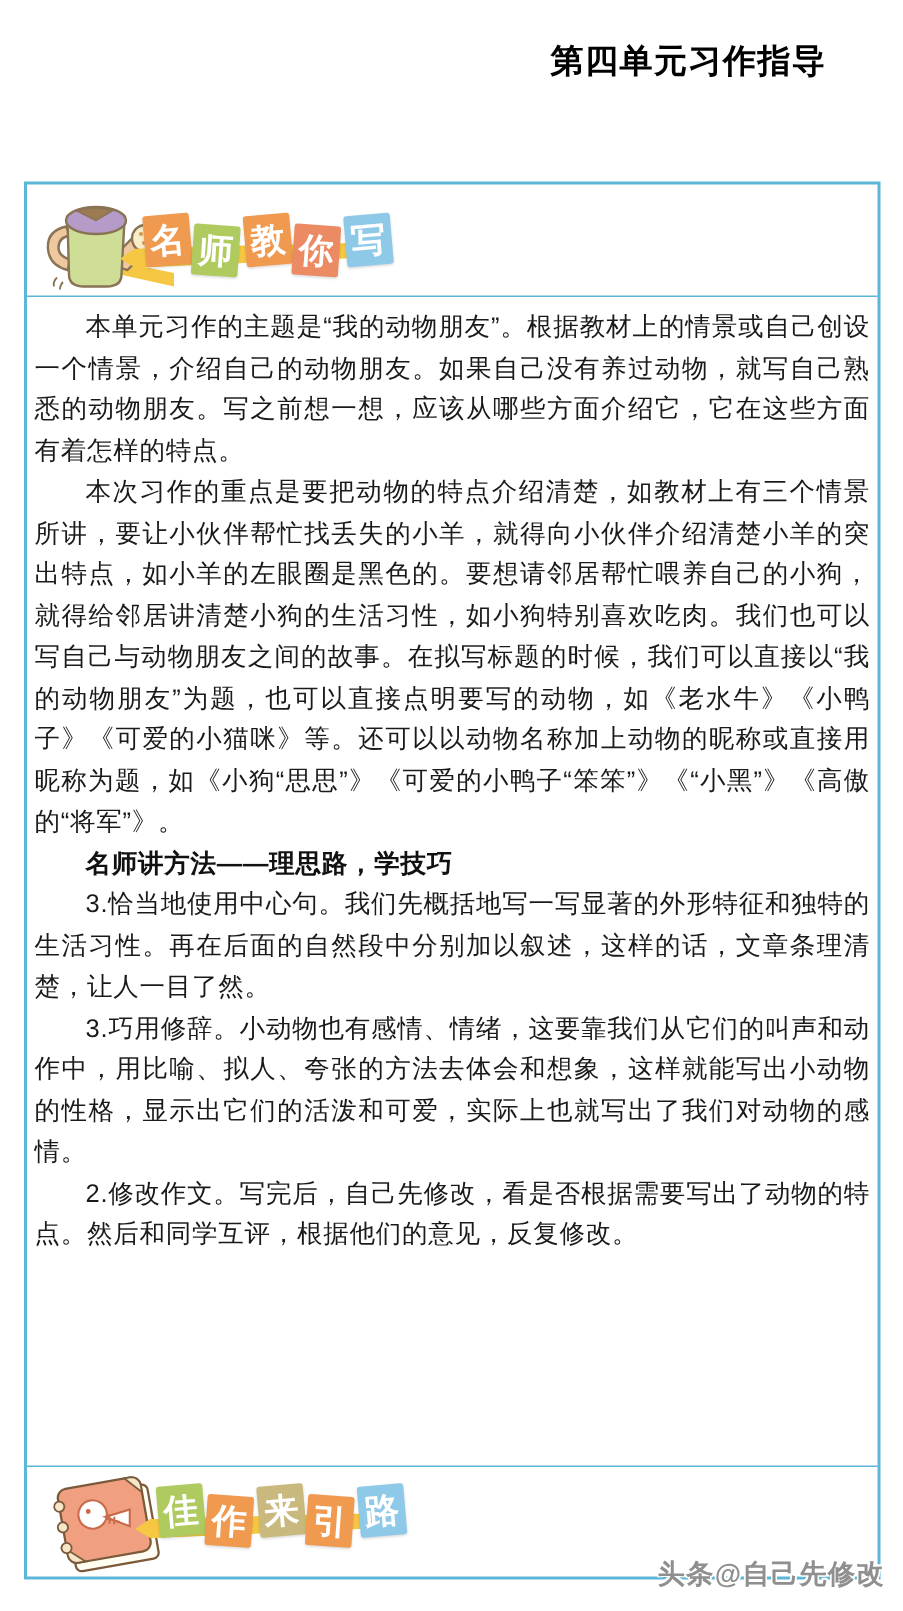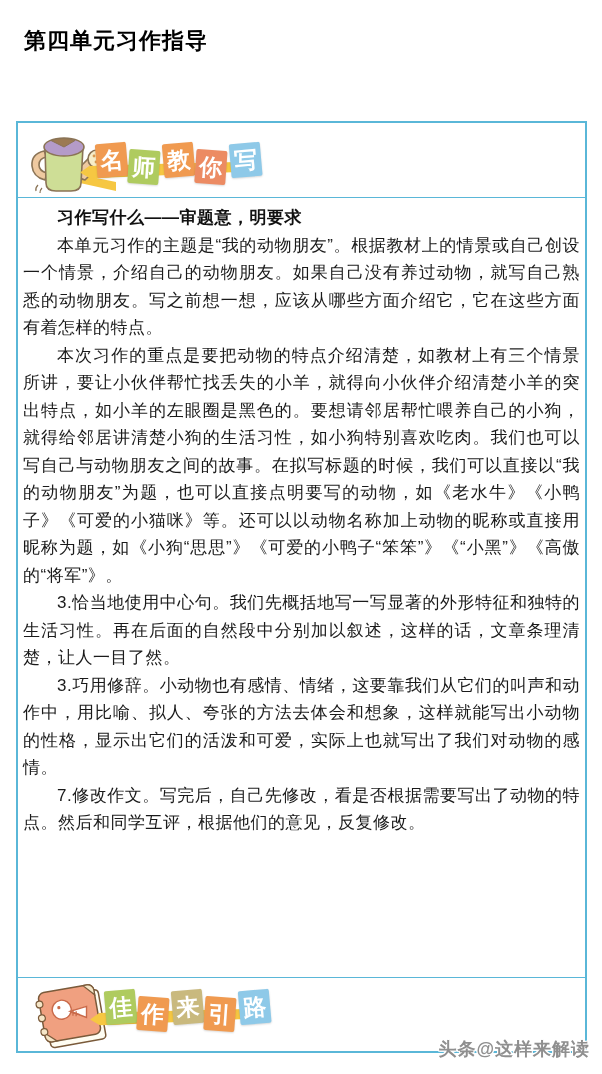--- a/index.html
+++ b/index.html
@@ -2,22 +2,22 @@
 <html><head>
 <meta charset="utf-8">
 <style>
   html,body{margin:0;padding:0;}
   body{
     width:602px;height:1074px;position:relative;background:#ffffff;
     font-family:"Liberation Sans","DejaVu Sans",sans-serif;color:#111;
     overflow:hidden;
   }
   .page-title{
-    position:absolute;top:26px;left:0;width:551px;text-align:left;
-    font-size:22px;font-weight:bold;letter-spacing:1px;color:#000;margin:0;padding-left:24px;
+    position:absolute;top:26px;left:0;width:551px;text-align:right;
+    font-size:22px;font-weight:bold;letter-spacing:1px;color:#000;margin:0;
   }
   .frame{
     position:absolute;left:16px;top:121px;width:567px;height:928px;
     border:2px solid #5ab7d8;display:flex;flex-direction:column;background:#fff;
   }
   .banner{position:relative;flex:none;}
   .banner-top{height:74px;border-bottom:1px solid #5ab7d8;}
   .banner-bottom{height:73px;border-top:1px solid #5ab7d8;}
   .banner svg{position:absolute;}
   .ribbon{
@@ -79,26 +79,26 @@
     <div class="tiles tiles-top">
       <span class="tile" style="background-color: rgb(240, 154, 80);">名</span>
       <span class="tile" style="background-color: rgb(175, 203, 95);">师</span>
       <span class="tile" style="background-color: rgb(240, 154, 80);">教</span>
       <span class="tile" style="background-color: rgb(236, 139, 99);">你</span>
       <span class="tile" style="background-color: rgb(142, 201, 232);">写</span>
     </div>
   </div>
 
   <div class="content">
-    <h2>习作写什么——审题意，明要求</h2>
     <p>本单元习作的主题是“我的动物朋友”。根据教材上的情景或自己创设一个情景，介绍自己的动物朋友。如果自己没有养过动物，就写自己熟悉的动物朋友。写之前想一想，应该从哪些方面介绍它，它在这些方面有着怎样的特点。</p>
     <p>本次习作的重点是要把动物的特点介绍清楚，如教材上有三个情景所讲，要让小伙伴帮忙找丢失的小羊，就得向小伙伴介绍清楚小羊的突出特点，如小羊的左眼圈是黑色的。要想请邻居帮忙喂养自己的小狗，就得给邻居讲清楚小狗的生活习性，如小狗特别喜欢吃肉。我们也可以写自己与动物朋友之间的故事。在拟写标题的时候，我们可以直接以“我的动物朋友”为题，也可以直接点明要写的动物，如《老水牛》《小鸭子》《可爱的小猫咪》等。还可以以动物名称加上动物的昵称或直接用昵称为题，如《小狗“思思”》《可爱的小鸭子“笨笨”》《“小黑”》《高傲的“将军”》。</p>
+    <h2>名师讲方法——理思路，学技巧</h2>
     <p>3.恰当地使用中心句。我们先概括地写一写显著的外形特征和独特的生活习性。再在后面的自然段中分别加以叙述，这样的话，文章条理清楚，让人一目了然。</p>
     <p>3.巧用修辞。小动物也有感情、情绪，这要靠我们从它们的叫声和动作中，用比喻、拟人、夸张的方法去体会和想象，这样就能写出小动物的性格，显示出它们的活泼和可爱，实际上也就写出了我们对动物的感情。</p>
-    <p>7.修改作文。写完后，自己先修改，看是否根据需要写出了动物的特点。然后和同学互评，根据他们的意见，反复修改。</p>
+    <p>2.修改作文。写完后，自己先修改，看是否根据需要写出了动物的特点。然后和同学互评，根据他们的意见，反复修改。</p>
   </div>
 
   <div class="banner banner-bottom">
     <svg style="left:12px;top:2px;" width="86" height="72" viewBox="0 0 86 72">
       <g transform="rotate(-10 42 36)">
         <rect x="16" y="14" width="56" height="50" rx="4" fill="#fffdf2" stroke="#7a5a3a" stroke-width="1.5"></rect>
         <rect x="12" y="8" width="56" height="50" rx="6" fill="#f0a080" stroke="#7a5a3a" stroke-width="1.5"></rect>
         <path d="M58,8 h4 a6,6 0 0 1 6,6 v5 Z" fill="#f5e6c8" stroke="#7a5a3a" stroke-width="1.2"></path>
         <path d="M12,48 v4 a6,6 0 0 0 6,6 h5 Z" fill="#f5e6c8" stroke="#7a5a3a" stroke-width="1.2"></path>
         <circle cx="12" cy="19" r="3.4" fill="#f5e6c8" stroke="#7a5a3a" stroke-width="1.2"></circle>
@@ -115,13 +115,13 @@
       <span class="tile" style="background-color: rgb(175, 203, 95);">佳</span>
       <span class="tile" style="background-color: rgb(240, 154, 80);">作</span>
       <span class="tile" style="background-color: rgb(201, 185, 126);">来</span>
       <span class="tile" style="background-color: rgb(240, 154, 80);">引</span>
       <span class="tile" style="background-color: rgb(142, 201, 232);">路</span>
     </div>
   </div>
 
 </div>
 
-<div class="watermark">头条@这样来解读</div>
+<div class="watermark">头条@自己先修改</div>
 
 </body></html>

